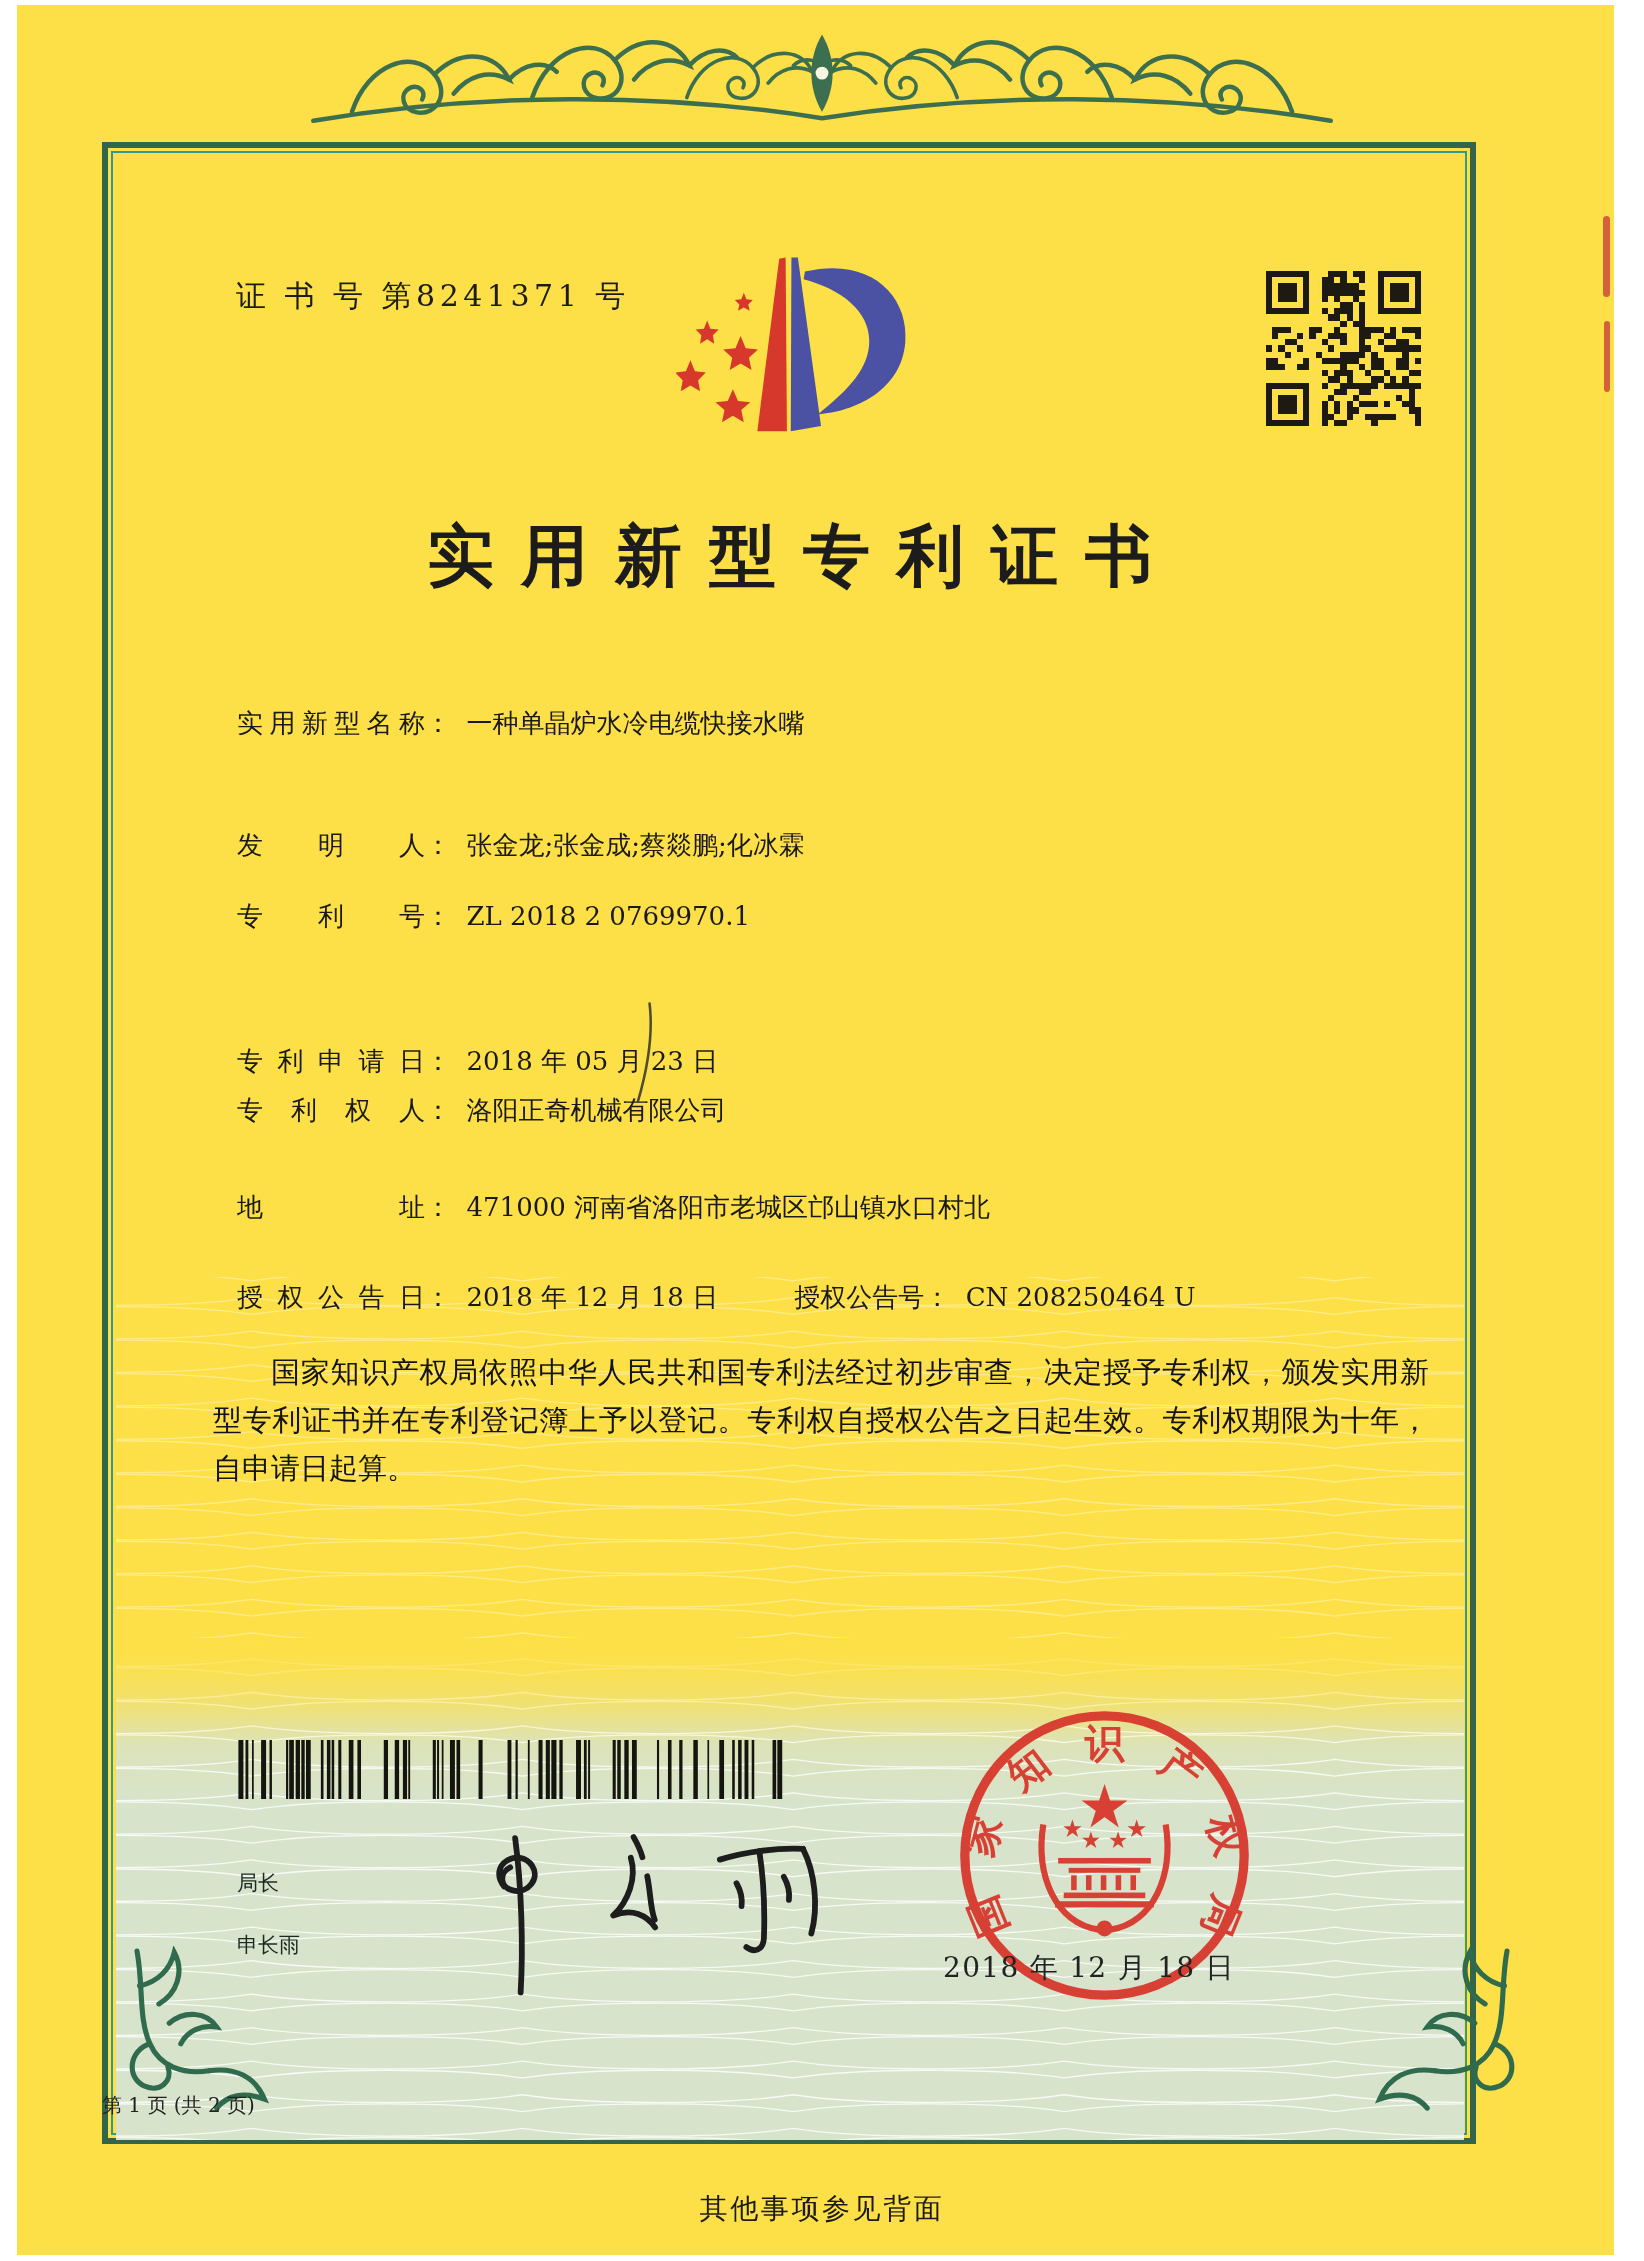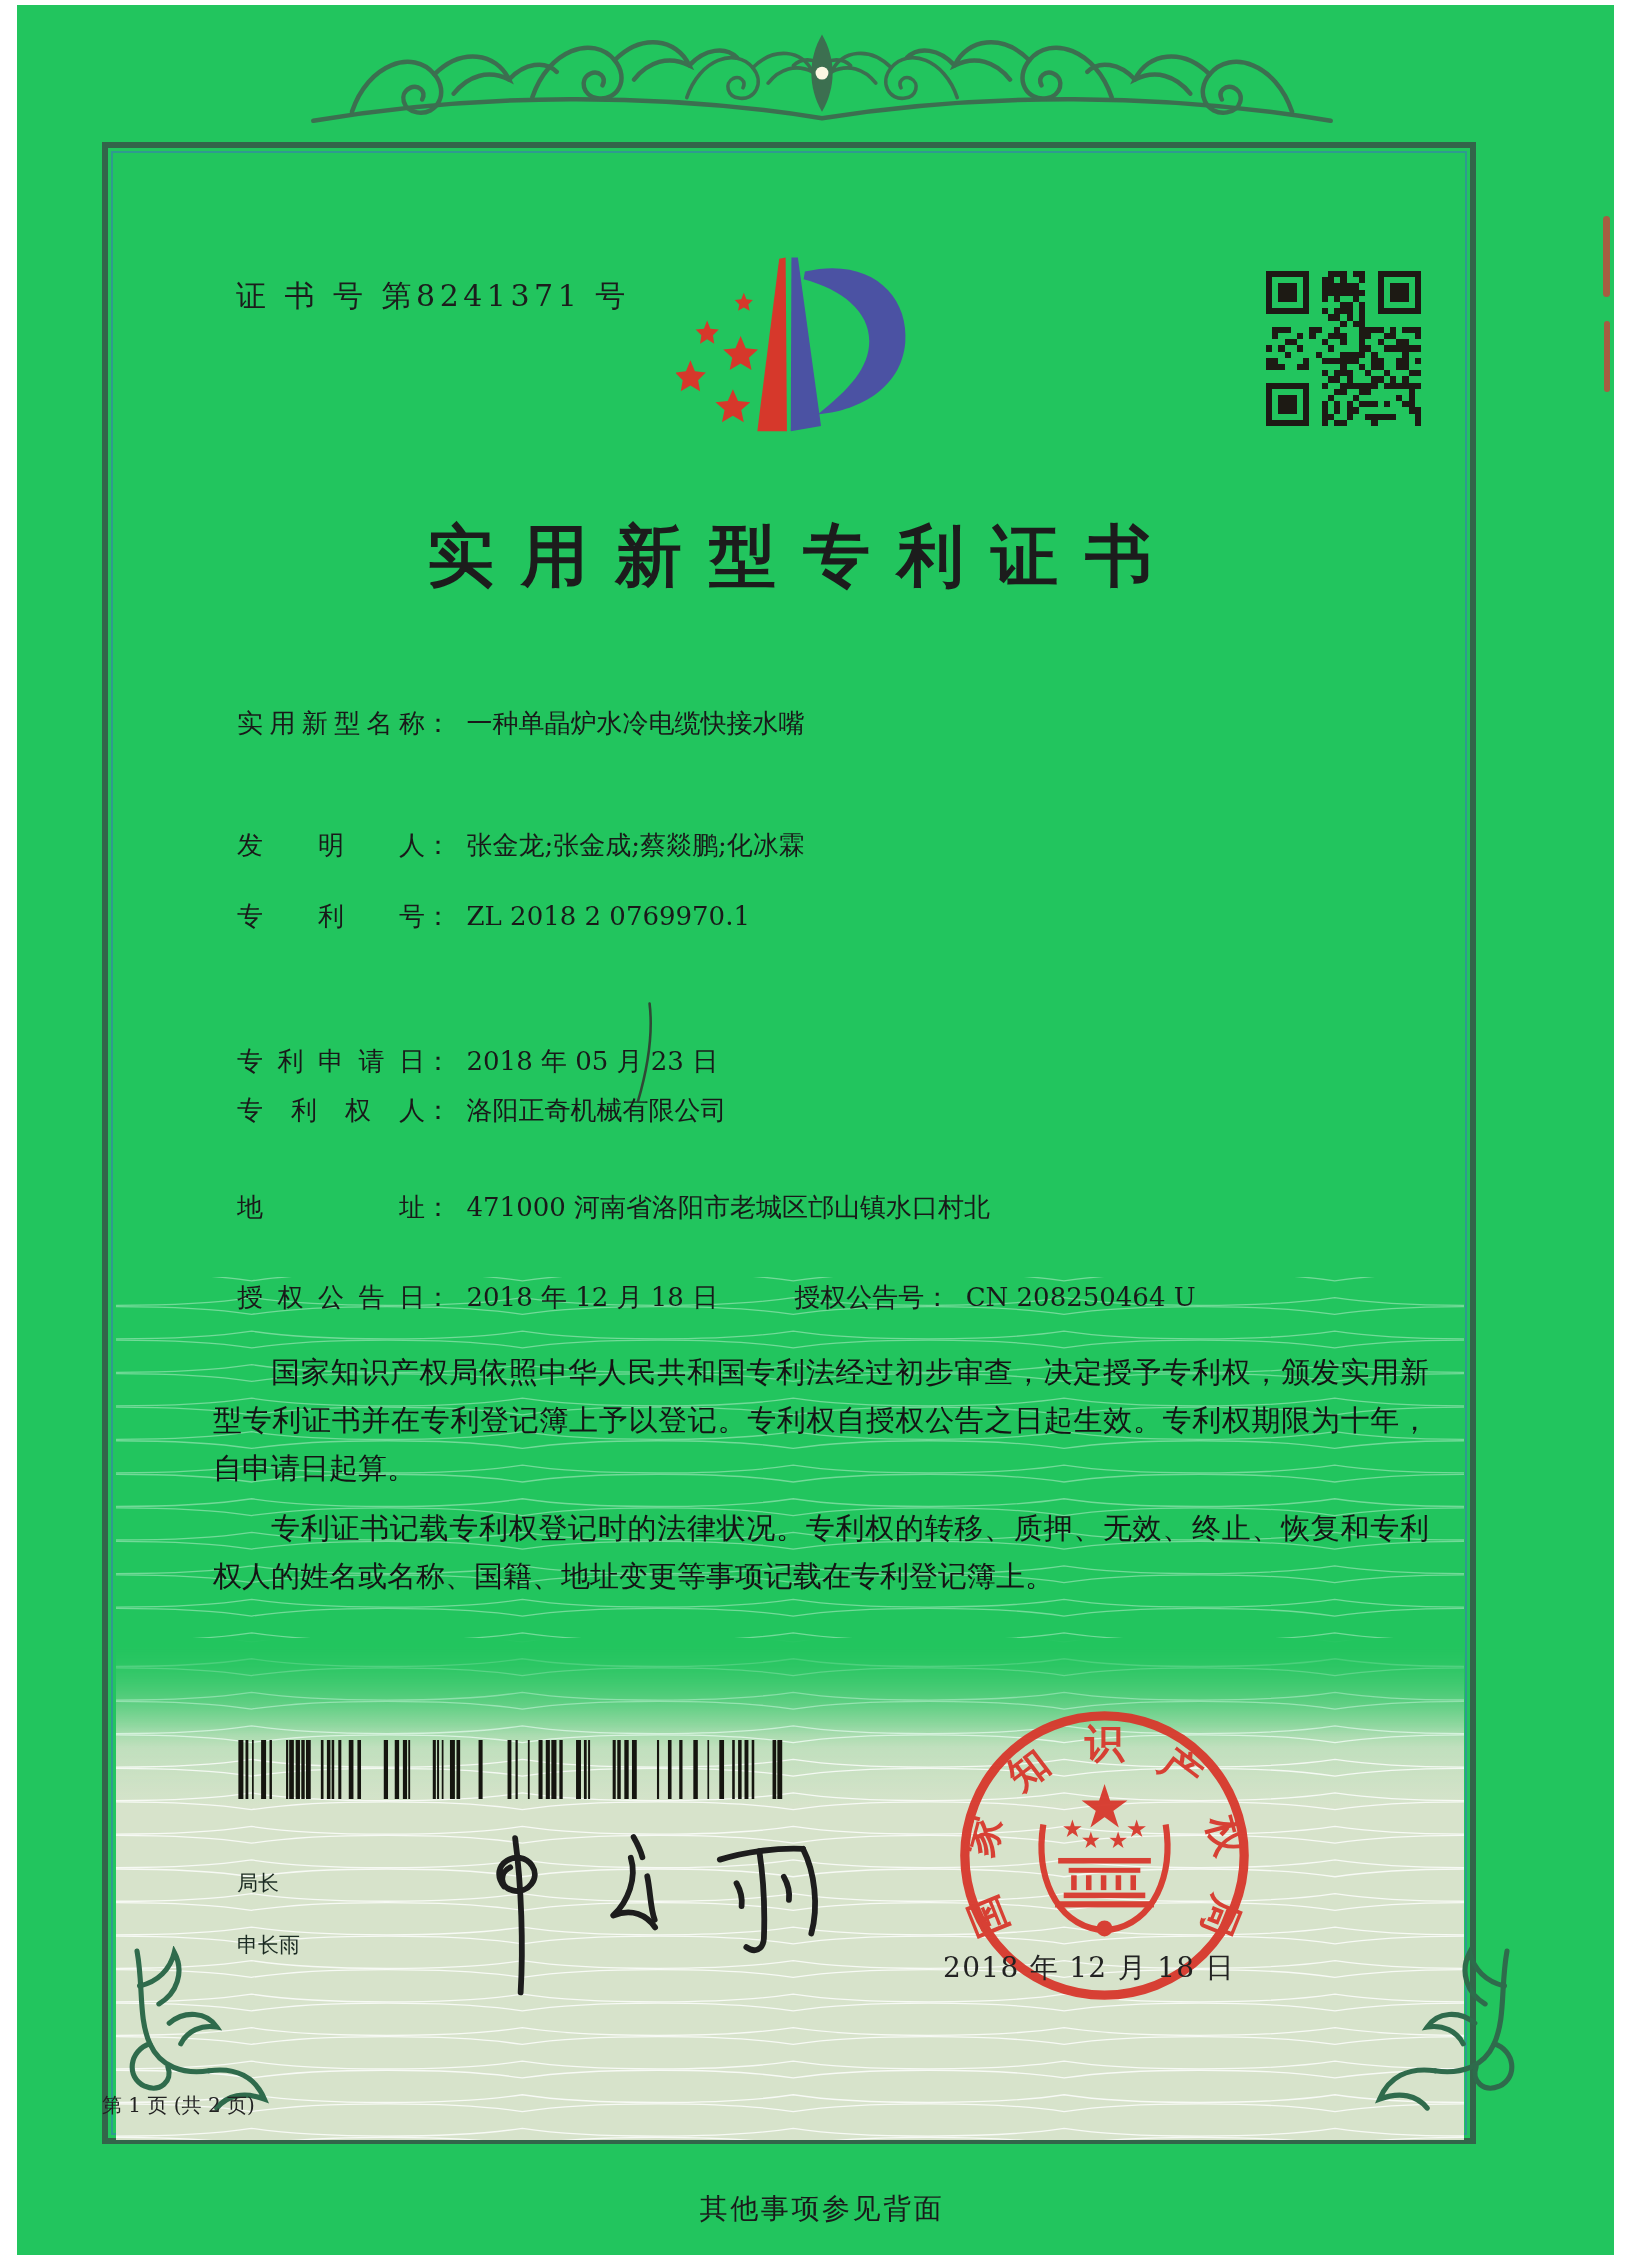--- a/index.html
+++ b/index.html
@@ -1,16 +1,16 @@
 <!DOCTYPE html>
 <html style="font-size:10.3px"><head>
 <meta charset="utf-8">
 <style>
   html,body{margin:0;padding:0;background:#e9e9e6;}
-  .page{position:relative;width:1644px;height:2261px;background:#22c55e;overflow:hidden;
+  .page{position:relative;width:1644px;height:2261px;background:#fde047;overflow:hidden;
         font-family:"DejaVu Serif","Liberation Serif",serif;color:#1c1c1c;}
   
   .edge{position:absolute;background:#ffffff;}
   .edge.l{left:0;top:0;bottom:0;width:17px;}
   .edge.r{right:0;top:0;bottom:0;width:30px;}
   .edge.t{left:0;right:0;top:0;height:5.2px;}
   .edge.b{left:0;right:0;bottom:0;height:6.4px;}
 
   
   .frame{position:absolute;left:102px;top:142px;width:1362px;height:1990px;
@@ -516,21 +516,20 @@
   <div class="row" style="top:1280px;">
     <span class="lab">授权公告日</span><span>：</span><span class="val">2018 年 12 月 18 日</span><span class="pair2"><span class="lab2">授权公告号</span><span>：</span><span class="val">CN 208250464 U</span></span>
   </div>
 
   <svg class="penmark" width="45" height="110" viewBox="0 0 70 170" xmlns="http://www.w3.org/2000/svg">
     <path d="M32,8 C38,58 28,112 14,160" fill="none" stroke="#33332f" stroke-width="4" stroke-linecap="round"></path>
   </svg>
 
   <div class="paras">
     <p>国家知识产权局依照中华人民共和国专利法经过初步审查，决定授予专利权，颁发实用新型专利证书并在专利登记簿上予以登记。专利权自授权公告之日起生效。专利权期限为十年，自申请日起算。</p>
-    <p>专利证书记载专利权登记时的法律状况。专利权的转移、质押、无效、终止、恢复和专利权人的姓名或名称、国籍、地址变更等事项记载在专利登记簿上。</p>
   </div>
 
   <div class="barcode">
     <svg id="barcode" width="567" height="59" viewBox="0 0 880 92" xmlns="http://www.w3.org/2000/svg">
         <rect x="15.7" y="0" width="7.8" height="92"></rect>
         <rect x="26.8" y="0" width="4.4" height="92"></rect>
         <rect x="36.9" y="0" width="2.7" height="92"></rect>
         <rect x="51.1" y="0" width="7.8" height="92"></rect>
         <rect x="64.2" y="0" width="3.8" height="92"></rect>
         <rect x="90.0" y="0" width="3.4" height="92"></rect>

